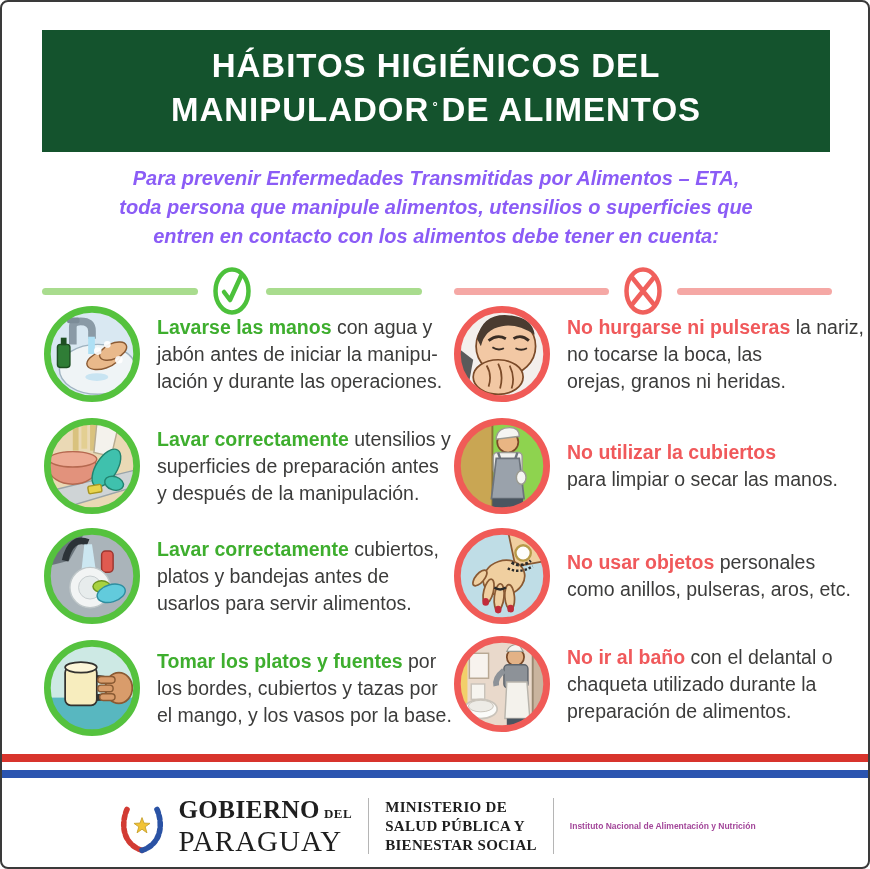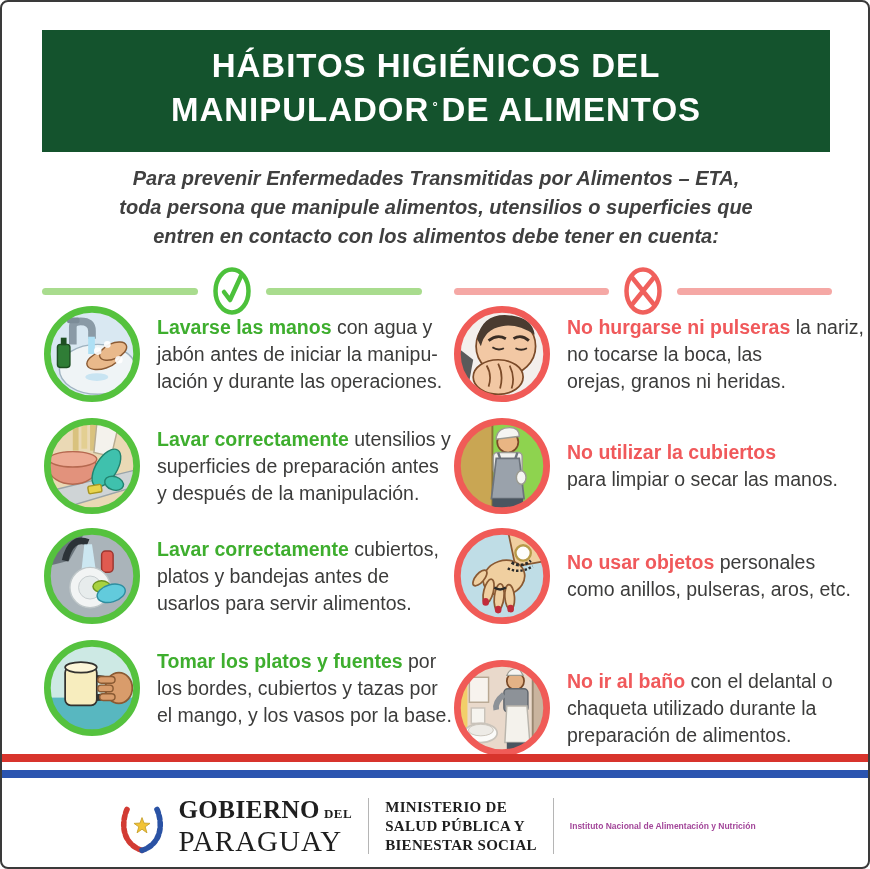--- a/index.html
+++ b/index.html
@@ -7,21 +7,21 @@
     position:relative;width:870px;height:869px;box-sizing:border-box;
     background:#fff;border:2px solid #3a3a3a;border-radius:8px;overflow:hidden;
     font-family:"Liberation Sans",sans-serif;color:#3C3C3B;
   }
   
   .banner{position:absolute;left:40px;top:28px;width:788px;height:122px;background:#14532d;
     display:flex;align-items:center;justify-content:center;}
   .title{color:#fff;font-weight:bold;font-size:33px;line-height:44px;text-align:center;letter-spacing:1px;}
   .deg{font-size:13px;position:relative;top:-10px;margin:0 3px;}
   .intro{position:absolute;left:60px;top:162px;width:748px;margin:0;text-align:center;
-    font-size:20px;line-height:29px;font-weight:bold;font-style:italic;color:#404040;white-space:pre-line;}
+    font-size:20px;line-height:29px;font-weight:bold;font-style:italic;color:#8b5cf6;white-space:pre-line;}
   
   .divider{position:absolute;top:262px;height:54px;}
   .do-divider{left:40px;width:380px;}
   .dont-divider{left:452px;width:378px;}
   .divider .seg{position:absolute;top:24px;height:7px;border-radius:4px;}
   .divider .seg-l{left:0;width:calc(50% - 34px);}
   .divider .seg-r{right:0;width:calc(50% - 34px);}
   .do-divider .seg{background:#A9DC8E;}
   .dont-divider .seg{background:#F5A8A5;}
   .badge{position:absolute;left:50%;transform:translateX(-50%);top:0;}
@@ -268,21 +268,21 @@
         <path d="M60 36 Q70 42 80 34" fill="none" stroke="#2A2A2A" stroke-width="3" stroke-dasharray="3 2"></path>
         <path d="M56 42 Q68 48 82 40" fill="none" stroke="#2A2A2A" stroke-width="2.5" stroke-dasharray="2.5 2"></path>
         <path d="M42 62 Q48 66 54 62" fill="none" stroke="#2A2A2A" stroke-width="2.5"></path>
       </g>
       <circle cx="50" cy="50" r="46.5" fill="none" stroke="#F05B57" stroke-width="7"></circle>
     </svg>
     <p class="item-text"><span class="lead lead-dont">No usar objetos</span><span class="rest"> personales
 como anillos, pulseras, aros, etc.</span></p>
   </div>
 
-  <div class="item col-dont" style="top:658px;left:452px;">
+  <div class="item col-dont" style="top:634px;left:452px;">
     <svg class="item-icon" width="96" height="96" viewBox="0 0 100 100">
       <defs>
           <clipPath id="c8">
             <circle cx="50" cy="50" r="44"></circle>
           </clipPath>
         </defs>
       <circle cx="50" cy="50" r="44" fill="#E9D9CB"></circle>
       <g clip-path="url(#c8)">
         <polygon points="2,2 14,2 14,98 2,98" fill="#F2CF6A"></polygon>
         <rect x="16" y="18" width="20" height="26" fill="#F7F3EE" stroke="#B8A893" stroke-width="1.5"></rect>

